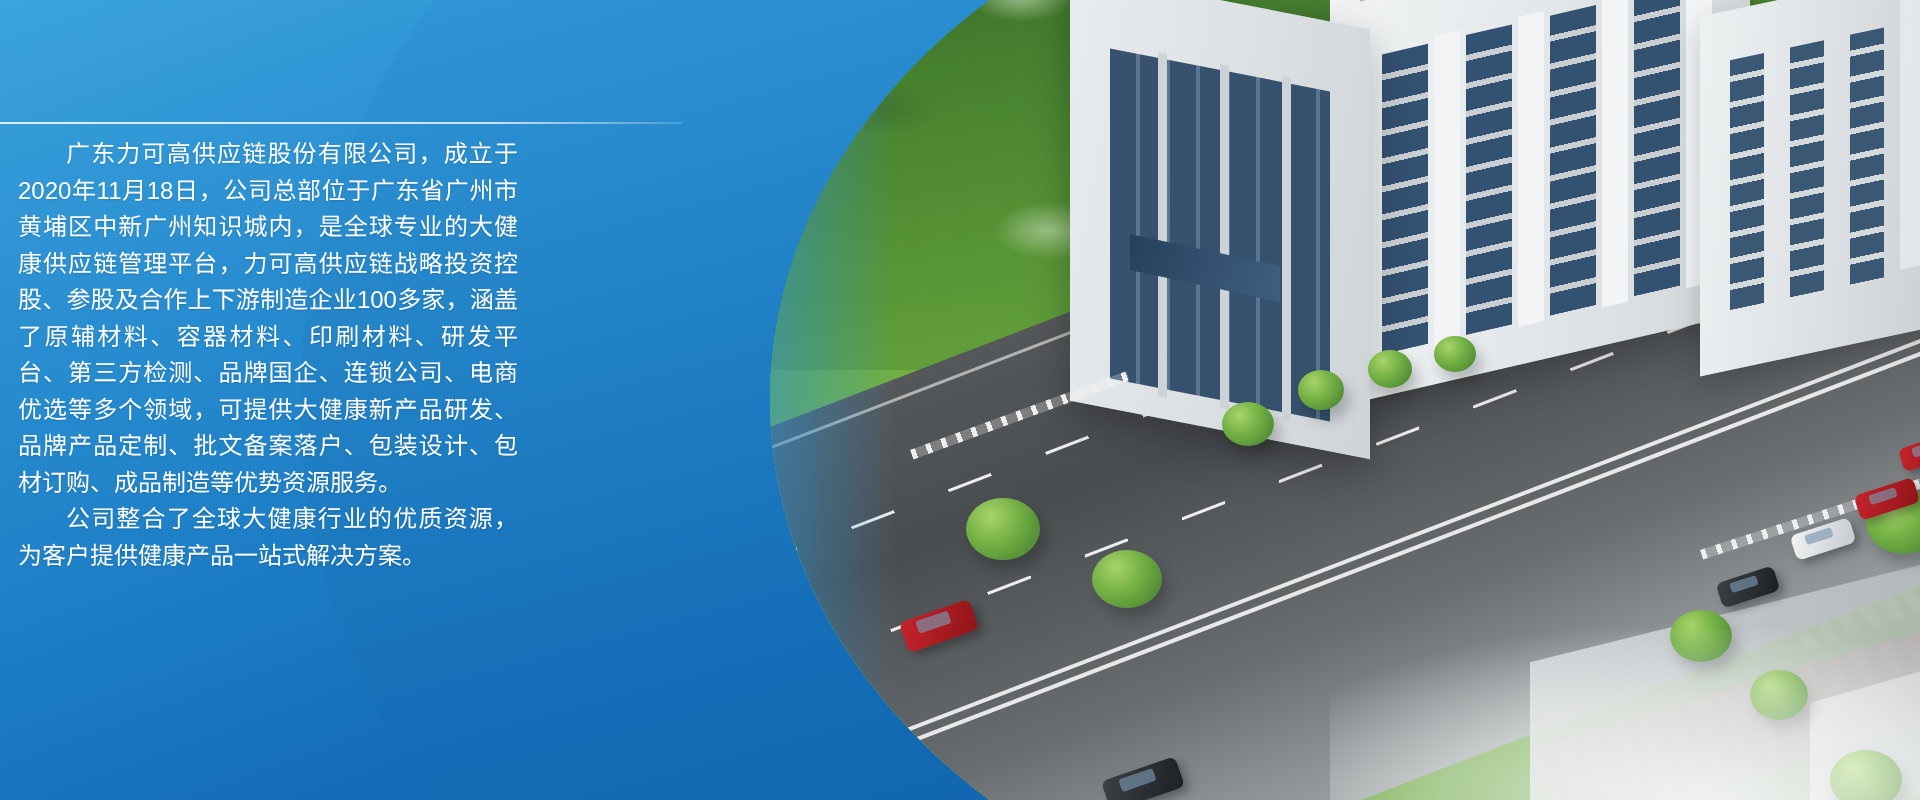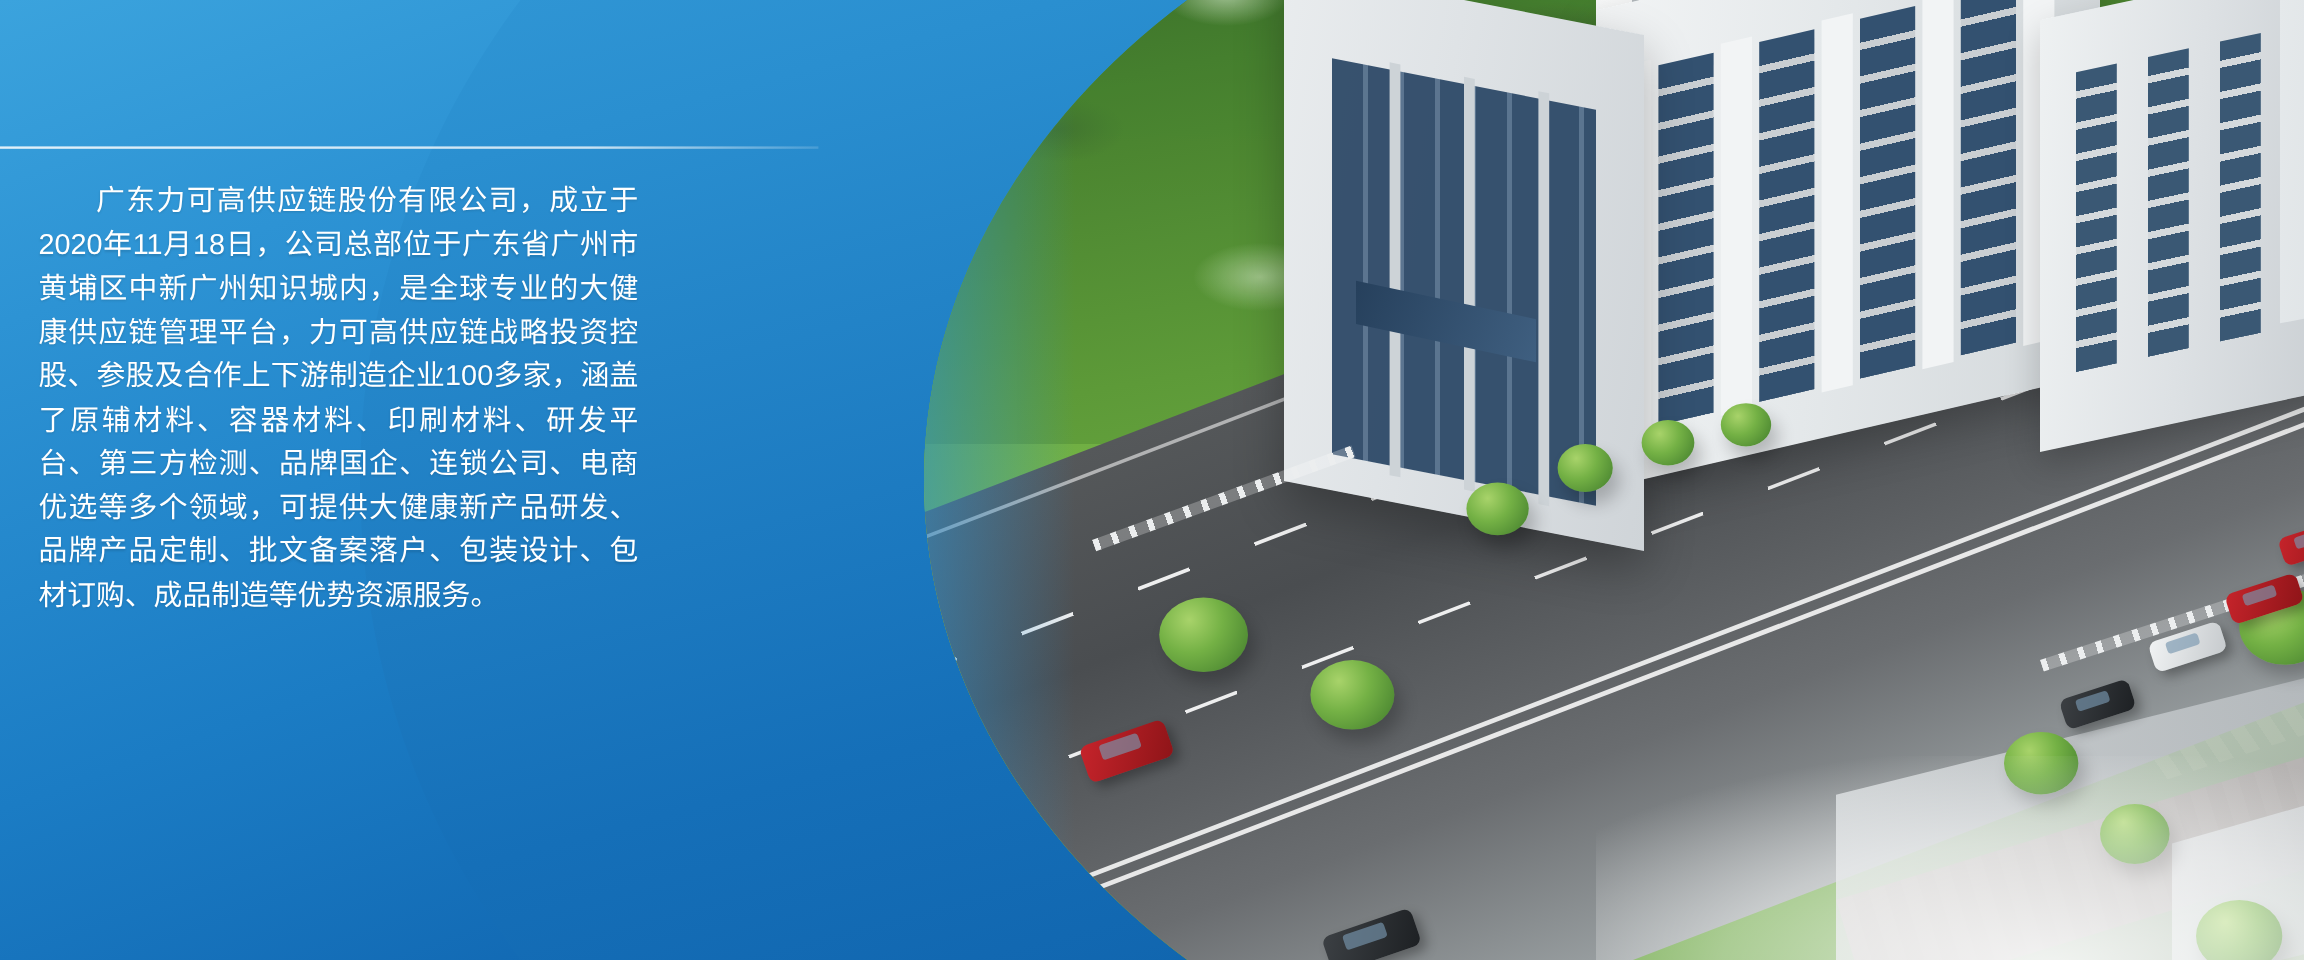--- a/index.html
+++ b/index.html
@@ -237,21 +237,21 @@
     color:#ffffff;
     text-shadow:0 1px 3px rgba(0,0,0,.18);
     white-space:nowrap;
   }
   .divider{
     position:absolute;left:0;top:122px;width:682px;height:2px;
     background:linear-gradient(90deg,rgba(255,255,255,.85) 0%,rgba(255,255,255,.75) 72%,rgba(255,255,255,.15) 100%);
   }
   .body-text{
     position:absolute;left:18px;top:136px;width:500px;
-    margin:14px;
+    margin:0;
     color:#ffffff;
     font-size:24px;
     line-height:36.5px;
     text-align:justify;
     text-justify:inter-ideograph;
     text-shadow:0 1px 2px rgba(0,0,0,.15);
   }
   .body-text p{margin:0;text-indent:2em;}
 </style>
 </head>
@@ -362,16 +362,17 @@
       <div class="photo-fade"></div>
     </div>
   </div>
 
   <div class="text-panel">
 
     <div class="divider"></div>
 
     <div class="body-text">
       <p>广东力可高供应链股份有限公司，成立于2020年11月18日，公司总部位于广东省广州市黄埔区中新广州知识城内，是全球专业的大健康供应链管理平台，力可高供应链战略投资控股、参股及合作上下游制造企业100多家，涵盖了原辅材料、容器材料、印刷材料、研发平台、第三方检测、品牌国企、连锁公司、电商优选等多个领域，可提供大健康新产品研发、品牌产品定制、批文备案落户、包装设计、包材订购、成品制造等优势资源服务。</p>
+      <p>公司整合了全球大健康行业的优质资源，为客户提供健康产品一站式解决方案。</p>
     </div>
   </div>
 
 </div>
 
 </body></html>

